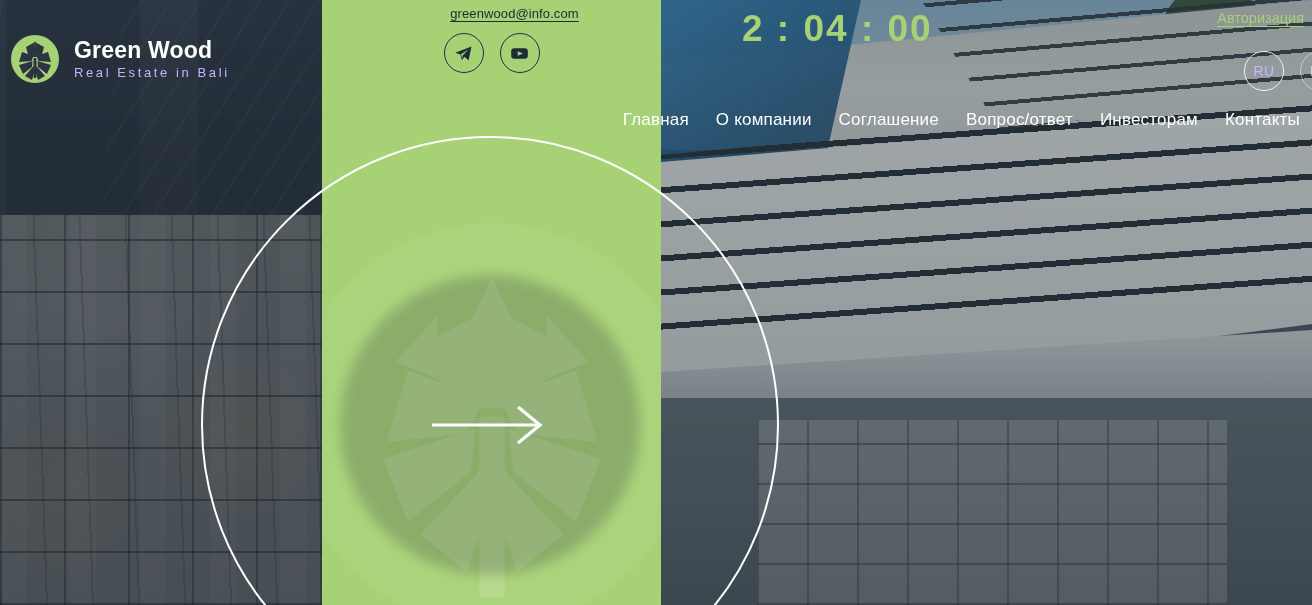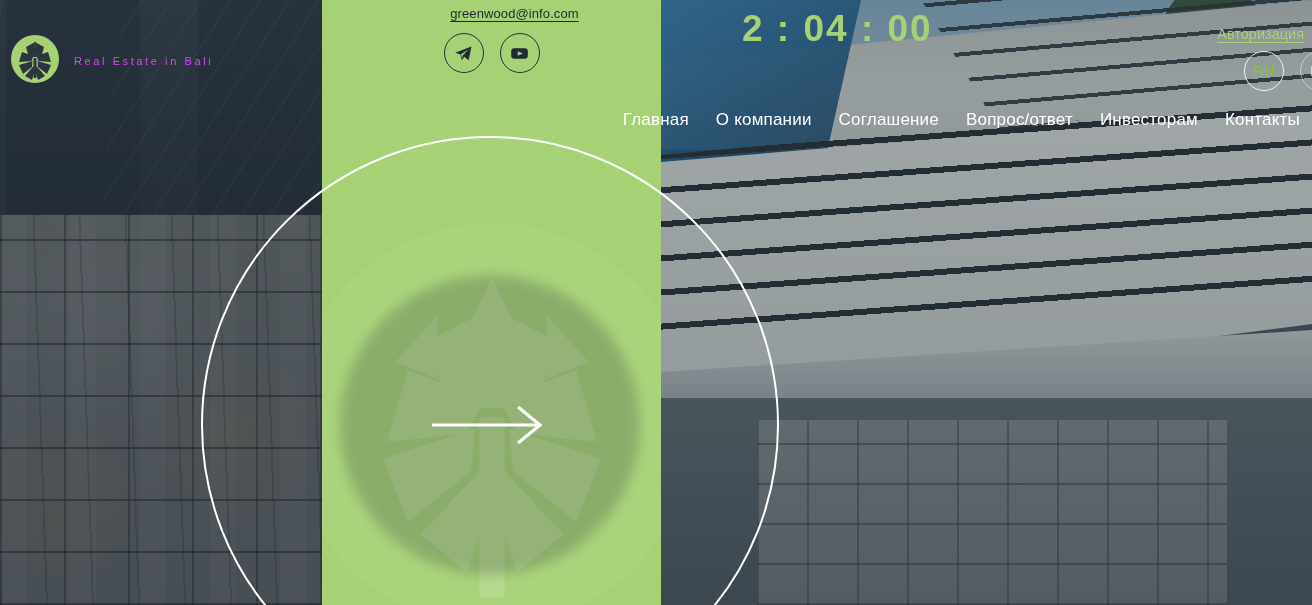--- a/index.html
+++ b/index.html
@@ -113,33 +113,33 @@
           text-decoration:underline; text-underline-offset:3px; letter-spacing:.1px;
           cursor:pointer;margin-left:46px; }
   .socials{ margin-top:11px; display:flex; justify-content:center; gap:16px; }
   .soc{ width:40px; height:40px; border-radius:50%; border:1.6px solid #233040;
         display:flex; align-items:center; justify-content:center; cursor:pointer; }
 
   
   .logo{ position:absolute; left:10px; top:34px; display:flex; align-items:center; gap:14px; }
   .logo-mark{ width:50px; height:50px; }
   .logo-text .brand{ font-size:23px; color:#fff; font-weight:600; letter-spacing:.2px; line-height:1.05; }
-  .logo-text .tag{ font-size:11px; color:#d946ef; letter-spacing:2.6px; margin-top:3px; }
+  .logo-text .tag{ font-size:13px; color:#c4b5fd; letter-spacing:2.6px; margin-top:3px; }
 
   
   .timer{ position:absolute; left:742px; top:8px; font-size:37px; font-weight:700;
           color:#a6d275; letter-spacing:2px; }
 
   
-  .auth{ position:absolute; right:8px; top:26px; font-size:14.5px; color:#a6d275;
+  .auth{ position:absolute; right:8px; top:10px; font-size:14.5px; color:#a6d275;
          text-decoration:underline; text-underline-offset:3px; cursor:pointer; white-space:nowrap; }
   .langs{ position:absolute; right:-28px; top:51px; display:flex; gap:16px; }
   .lang{ width:40px; height:40px; border-radius:50%; border:1.5px solid rgba(255,255,255,.85);
          display:flex; align-items:center; justify-content:center;
-         font-size:14px; color:#84cc16; letter-spacing:.5px; cursor:pointer; }
+         font-size:14px; color:#c4b5fd; letter-spacing:.5px; cursor:pointer; }
   .lang.inactive{ border-color:rgba(255,255,255,.45); color:rgba(255,255,255,.55); }
 
   
   .nav{ position:absolute; right:12px; top:110px; display:flex; align-items:flex-end; gap:27px; }
   .nav-item{ font-size:17px; color:#ffffff; white-space:nowrap; cursor:pointer; letter-spacing:.2px; }
 
   svg{ display:block; }
 </style>
 </head>
 <body>
@@ -207,20 +207,21 @@
         <path d="M50 16 L32 26 L38 48 L47 44 Z"></path>
         <path d="M53 44 L76 36 L82 56 L57 54 Z"></path>
         <path d="M47 44 L24 36 L18 56 L43 54 Z"></path>
         <path d="M55 54 L82 62 L74 80 L56 66 Z"></path>
         <path d="M45 54 L18 62 L26 80 L44 66 Z"></path>
         <path d="M53 64 L70 84 L56 92 L51 74 Z"></path>
         <path d="M47 64 L30 84 L44 92 L49 74 Z"></path>
       </g>
     </svg>
     <div class="logo-text">
+      <div class="brand">Green Wood</div>
       <div class="tag">Real Estate in Bali</div>
     </div>
   </div>
 
   <div class="contact">
     <a class="email">greenwood@info.com</a>
     <div class="socials">
       <div class="soc">
         <svg width="19" height="19" viewBox="0 0 24 24">
           <path d="M22 3 L1.5 11.2 L8.2 13.4 L10 20.5 L13 16.2 L18.5 20.6 Z M8.9 13.1 L18.4 6.6 L11 14.6 L10.6 18.4 Z" fill="#1e2a36"></path>

